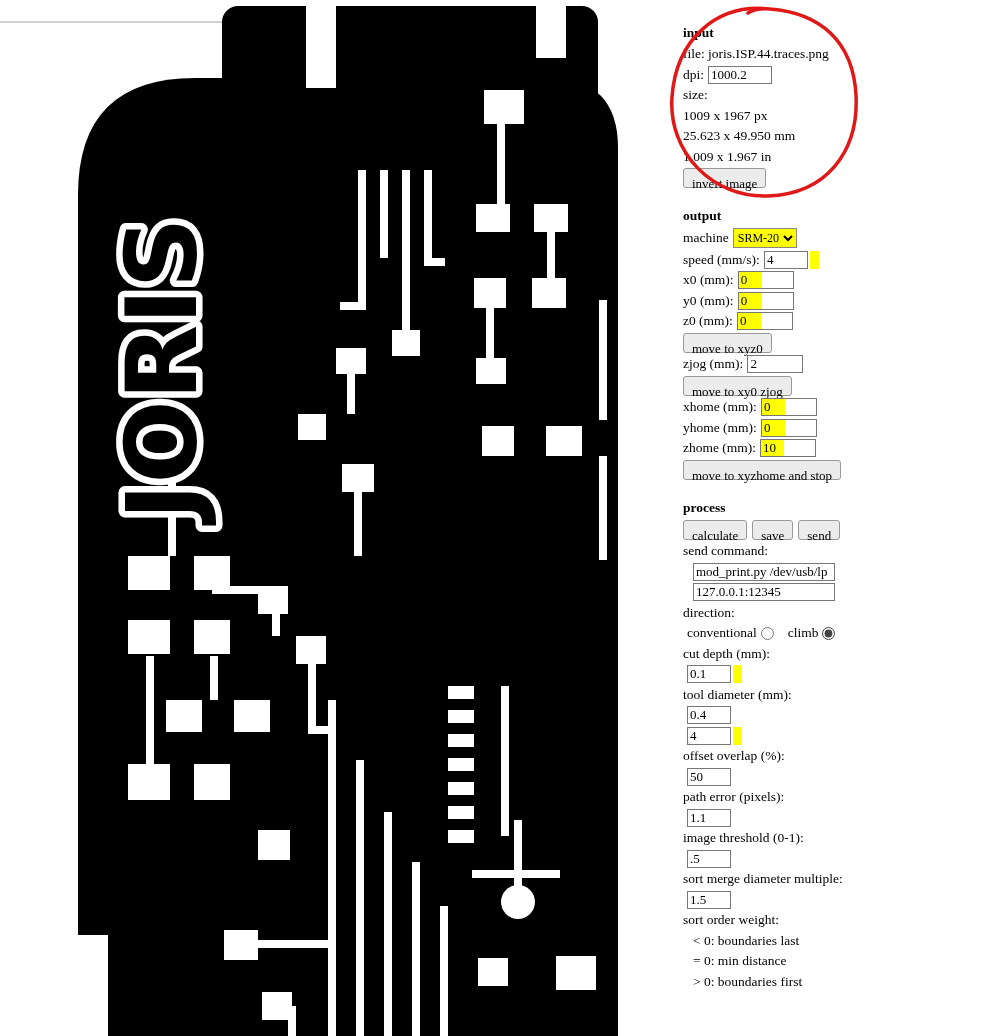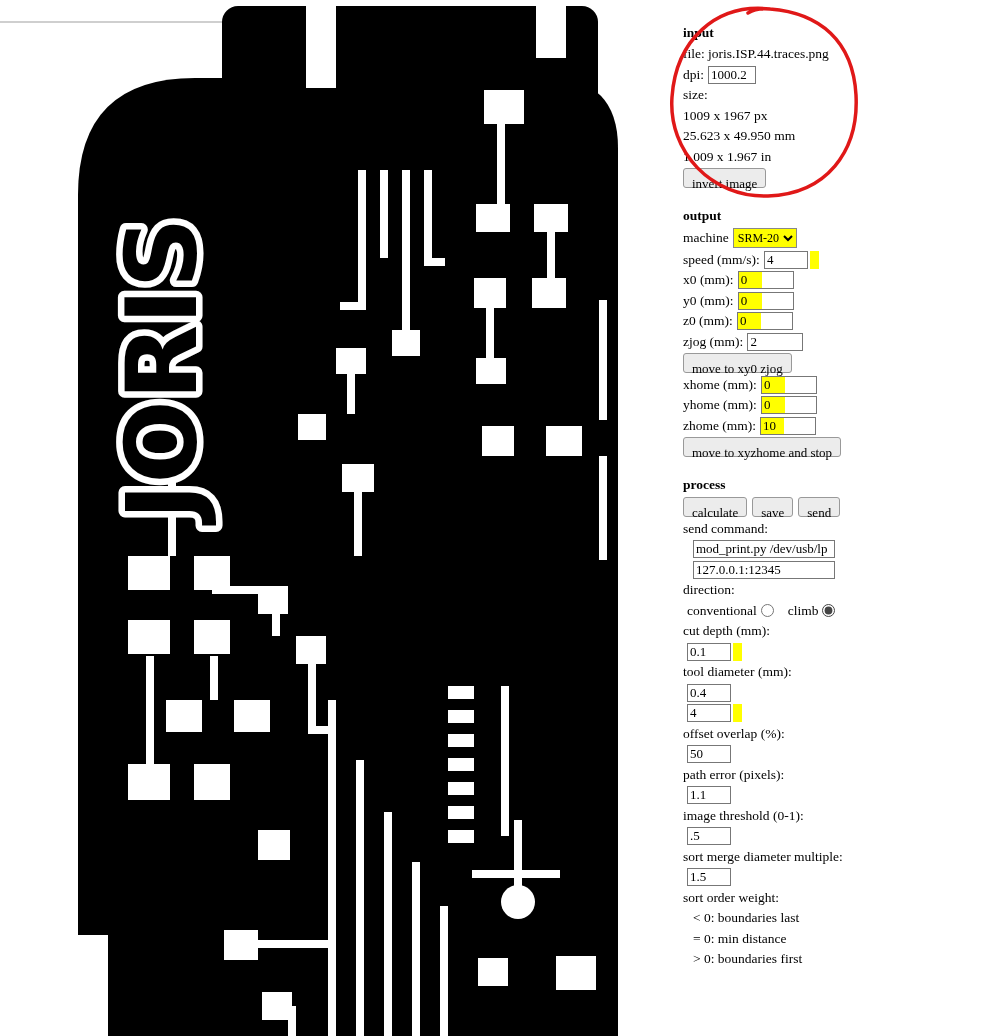--- a/index.html
+++ b/index.html
@@ -7,21 +7,21 @@
   body{width:1000px;height:1036px;overflow:hidden;background:#fff;position:relative;
        font-family:"Liberation Serif",serif;color:#000}
   .top-divider{position:absolute;left:0;top:21px;width:492px;height:2px;background:#cfcfcf}
   .pcb-wrap{position:absolute;left:0;top:0;width:660px;height:1036px}
   .panel{position:absolute;left:683px;top:24px;width:310px;font-size:13.5px;line-height:18px}
   .section{margin-bottom:19px}
   .h{font-weight:bold;height:18px;margin-bottom:3px}
   .row{display:flex;align-items:center;margin-bottom:2.5px;min-height:18px}
   .ti{font-family:"Liberation Serif",serif;font-size:13px;height:18px;border:1px solid #777;
       padding:0 2px;background:#fff;color:#000}
-  .w48{width:48px}.w56{width:56px}.w44{width:44px}.w142{width:142px}
+  .w48{width:64px}.w56{width:56px}.w44{width:44px}.w142{width:142px}
   .yl{background:linear-gradient(to right,#ffff00 0,#ffff00 42%,#ffffff 42%)}
   .ymark{width:9px;height:18px;background:#ffff00;margin-left:2px;flex:none}
   button{font-family:"Liberation Serif",serif;font-size:13px;height:20px;background:#ececec;
          border:1px solid #999;border-radius:3px;padding:7px 8px;color:#000}
   .btn-gap{margin-right:5px}
   select{font-family:"Liberation Serif",serif;font-size:12px;height:20px;background:#ffff00;
          border:1px solid #888;color:#000}
   .ml{margin-left:4px}
   .indent{margin-left:4px}
   .indent2{margin-left:10px}
@@ -169,20 +169,23 @@
     </div>
     <div class="row">
       <span>y0 (mm):</span>
       <input class="ti w56 yl ml" value="0" style="">
     </div>
     <div class="row">
       <span>z0 (mm):</span>
       <input class="ti w56 yl ml" value="0" style="">
     </div>
     <div class="row">
+        <button>move to xyz0</button>
+      </div>
+    <div class="row">
       <span>zjog (mm):</span>
       <input class="ti w56 ml" value="2" style="">
     </div>
     <div class="row">
         <button>move to xy0 zjog</button>
       </div>
     <div class="row">
       <span>xhome (mm):</span>
       <input class="ti w56 yl ml" value="0" style="">
     </div>

